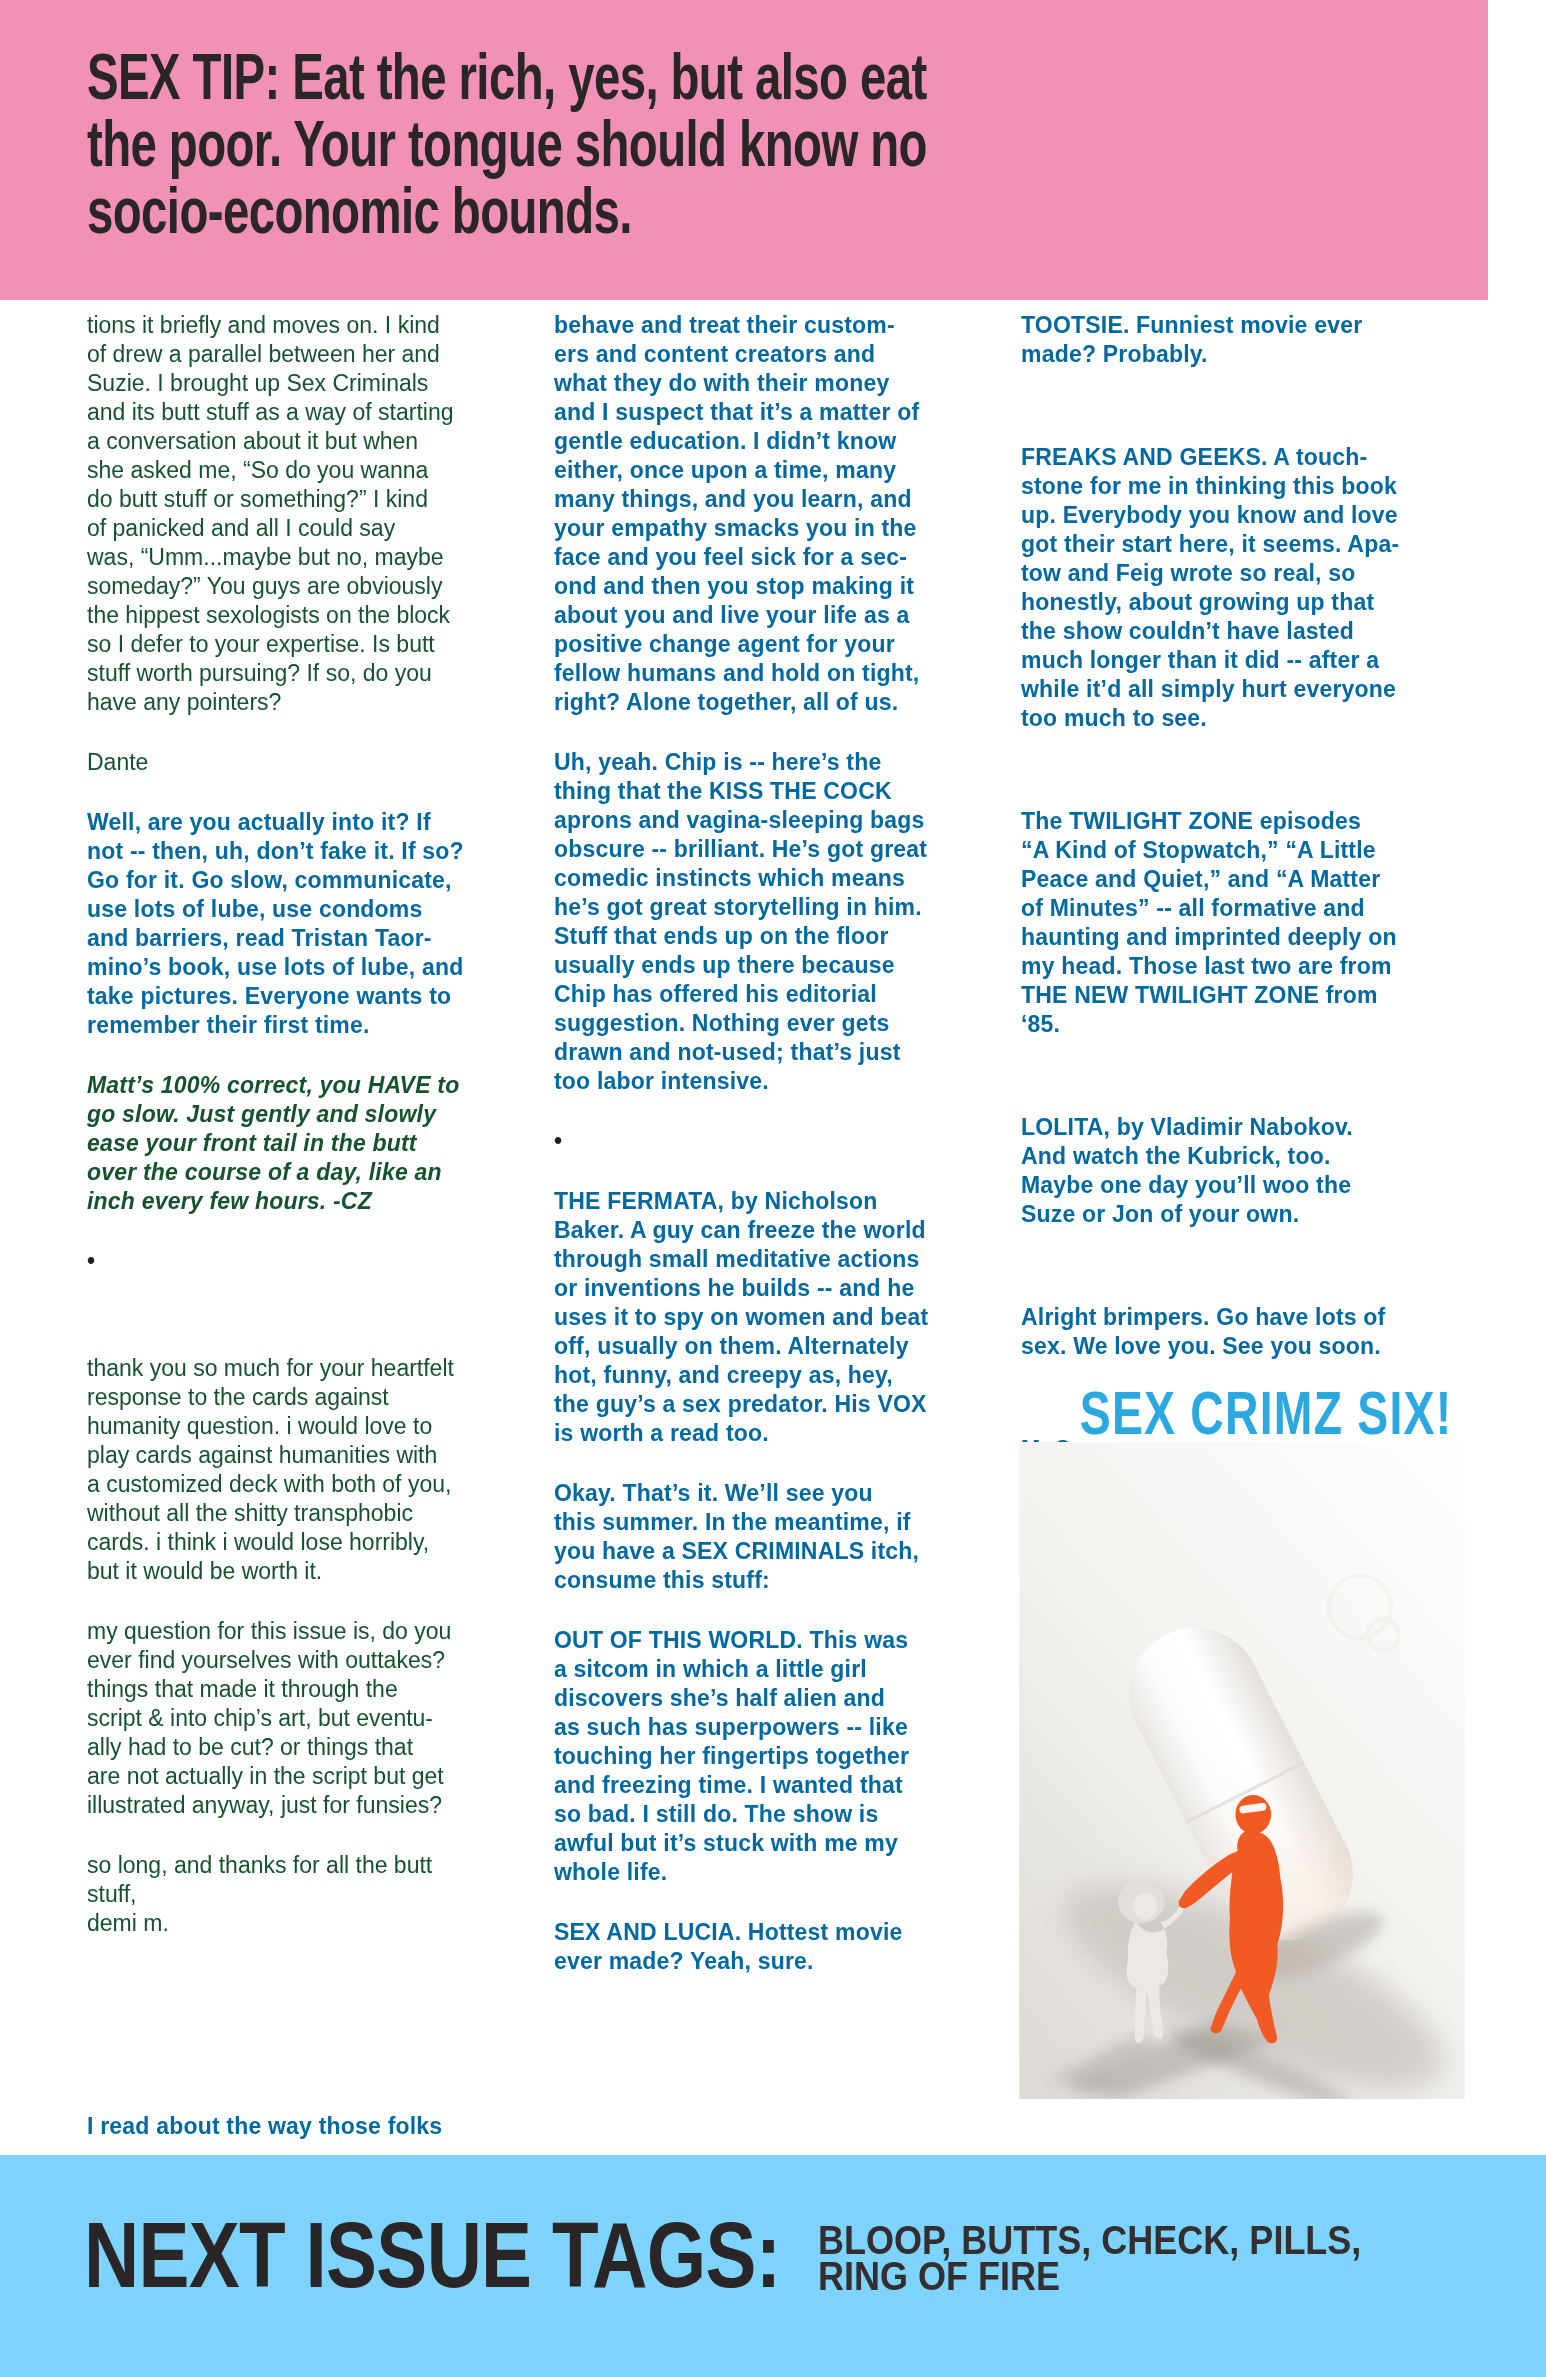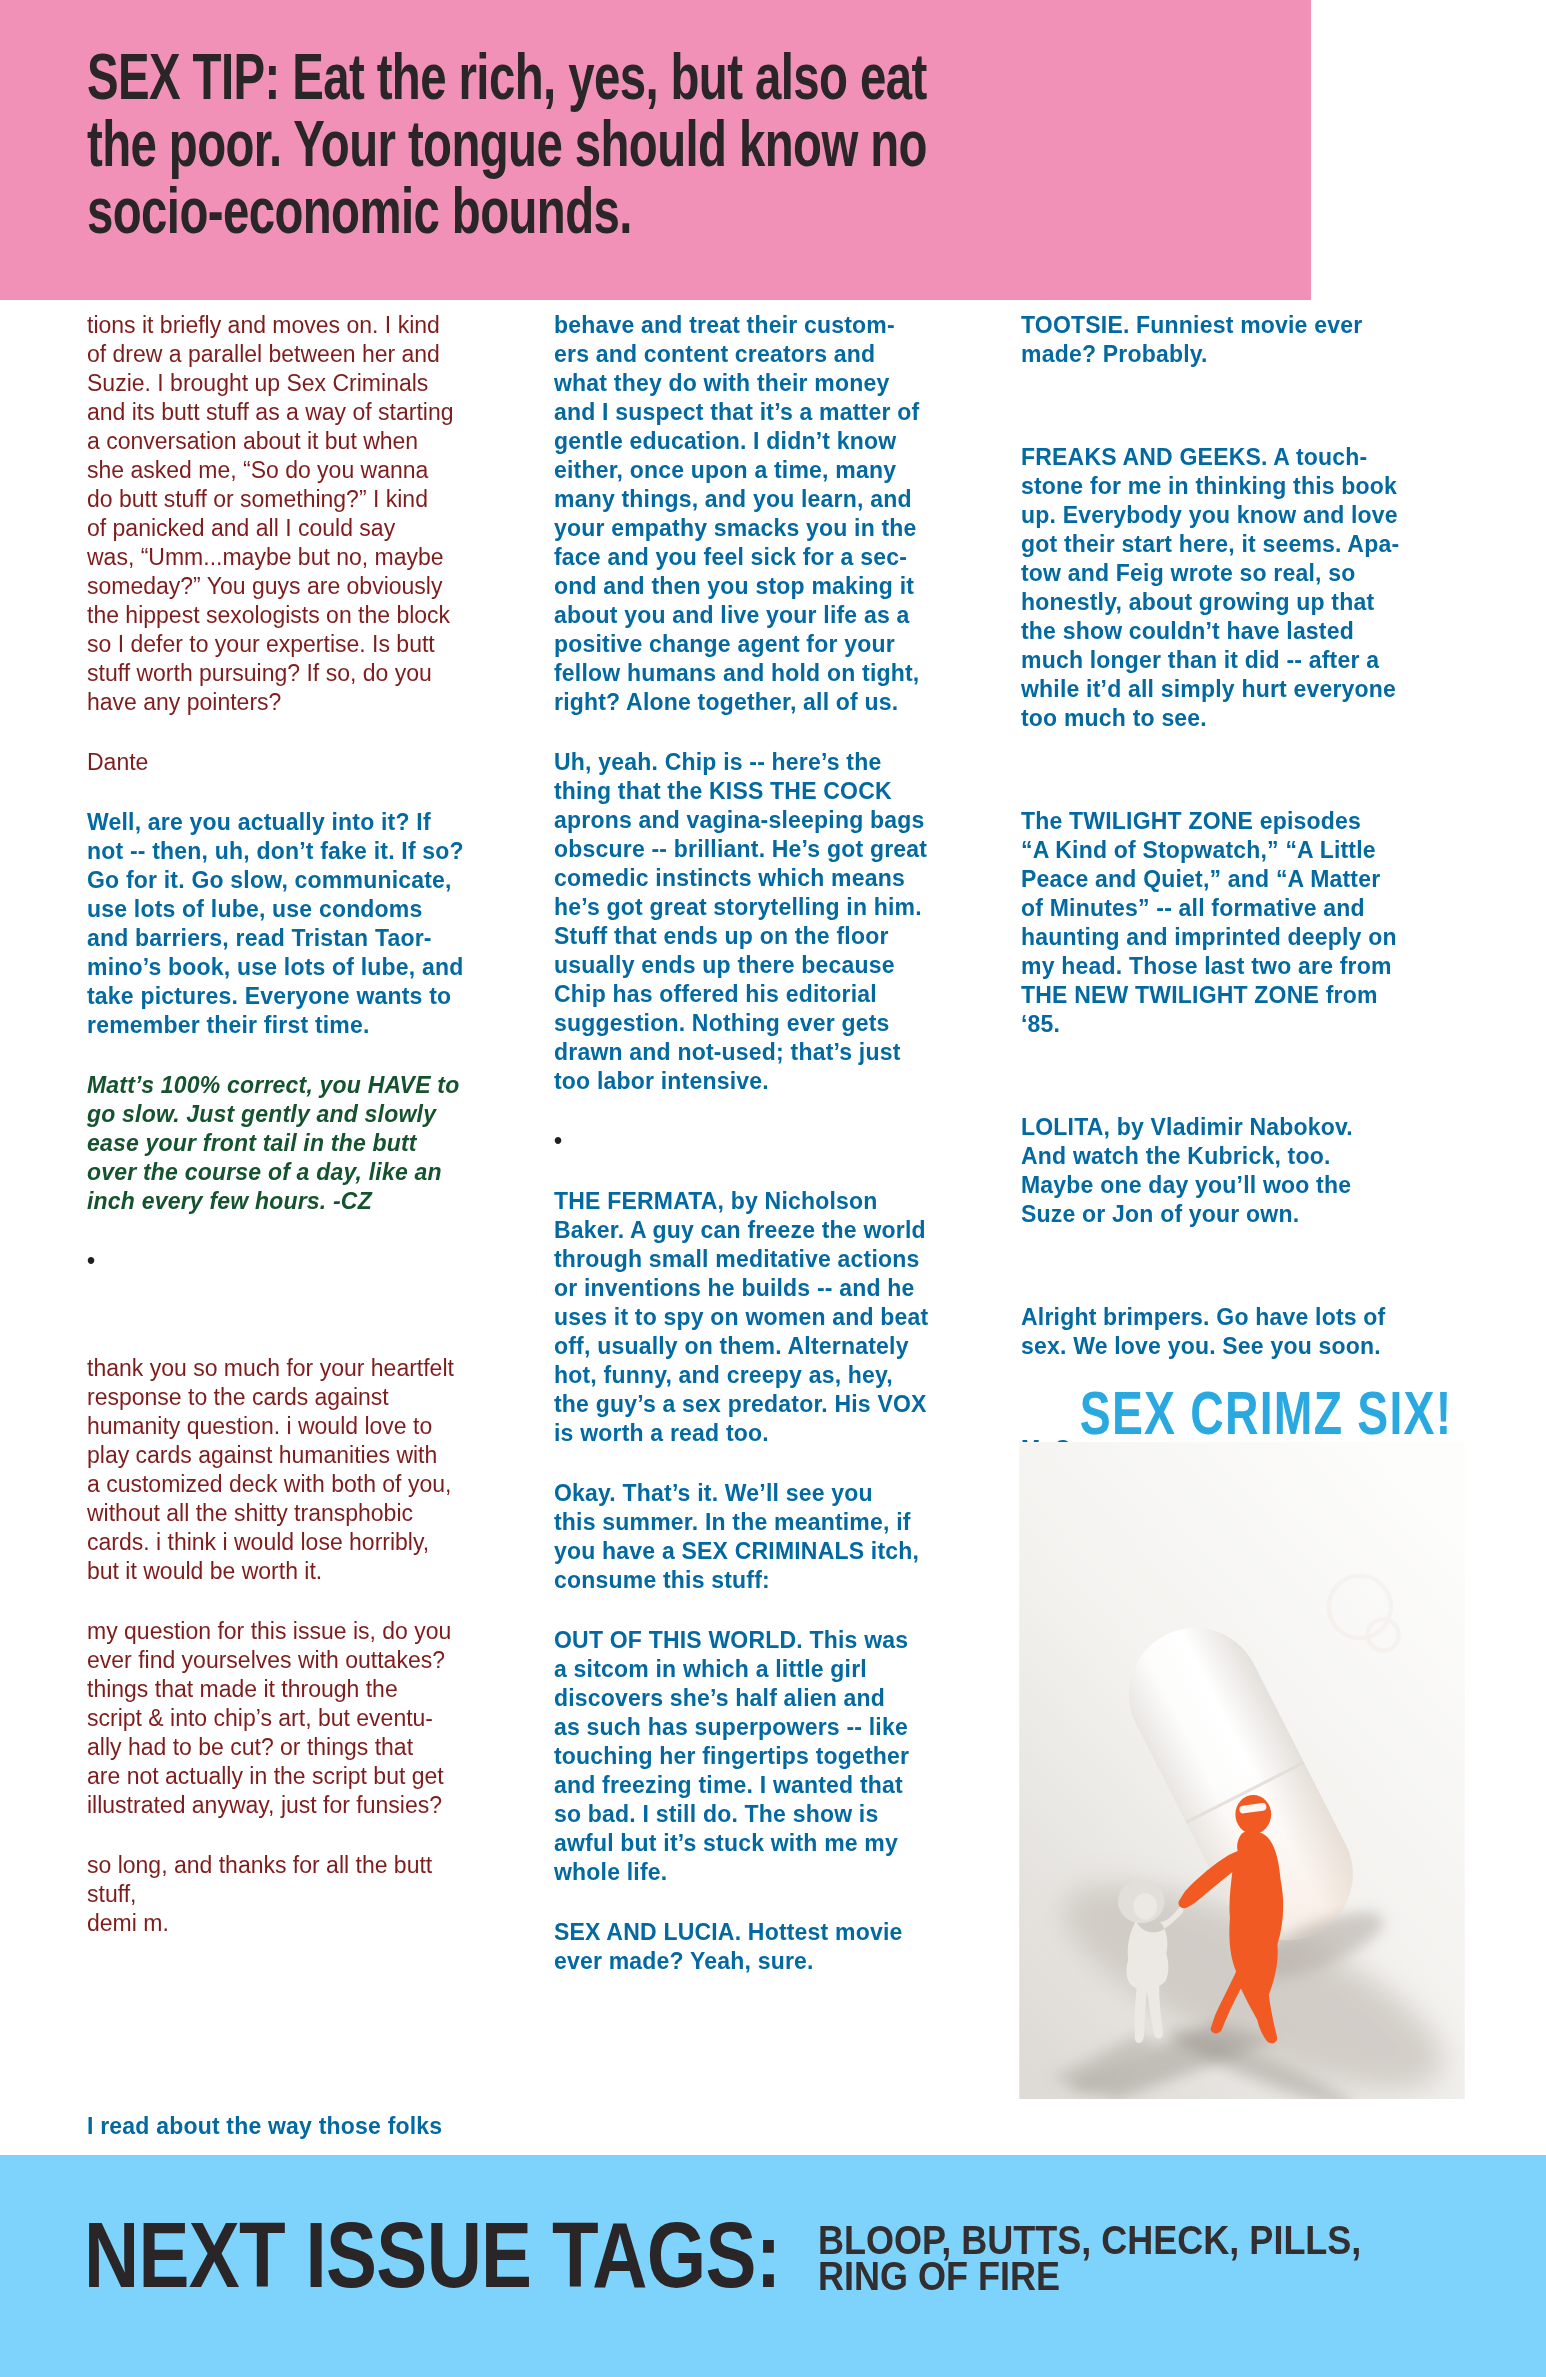--- a/index.html
+++ b/index.html
@@ -1,30 +1,30 @@
 <!DOCTYPE html>
 <html style="font-size:12.4px"><head>
 <meta charset="utf-8">
 <style>
   html,body{margin:0;padding:0;background:#888;}
   .page{
     position:relative;width:1547px;height:2377px;background:#ffffff;
     font-family:"Liberation Sans",sans-serif;overflow:hidden;
   }
-  .header{position:absolute;left:0;top:0;width:1311px;height:300px;background:#f291b8;}
+  .header{position:absolute;left:0;top:0;width:1488px;height:300px;background:#f291b8;}
   .header-text{
     position:absolute;left:87px;top:44px;
     font-weight:700;font-size:64px;line-height:67px;color:#2a2526;
     white-space:pre-line;transform:scaleX(.74);transform-origin:left top;
     letter-spacing:-0.8px;width:1323px;
   }
   .col{position:absolute;top:311px;width:453px;display:flex;flex-direction:column;}
   .col1{left:87px;} .col2{left:554px;} .col3{left:1021px;gap:43px;}
   .col p{margin:0 0 31px 0;font-size:23px;line-height:29px;white-space:pre-line;}
-  .reg{font-weight:400;color:#7f1d1d;}
+  .reg{font-weight:400;color:#14532d;}
   .b{font-weight:700;color:#0369a1;letter-spacing:0.2px;}
   .bi{font-weight:700;font-style:italic;color:#14532d;letter-spacing:0.2px;}
   .bullet{font-weight:700;color:#221e1f;}
   .mt-extra{margin-top:47px !important;}
   .final-line{margin-top:143px !important;}
   .promo-title{
     position:absolute;left:1021px;top:1382px;width:446px;text-align:center;
   }
   .promo-title .squish{
     display:inline-block;transform:scaleX(.76);transform-origin:center top;

